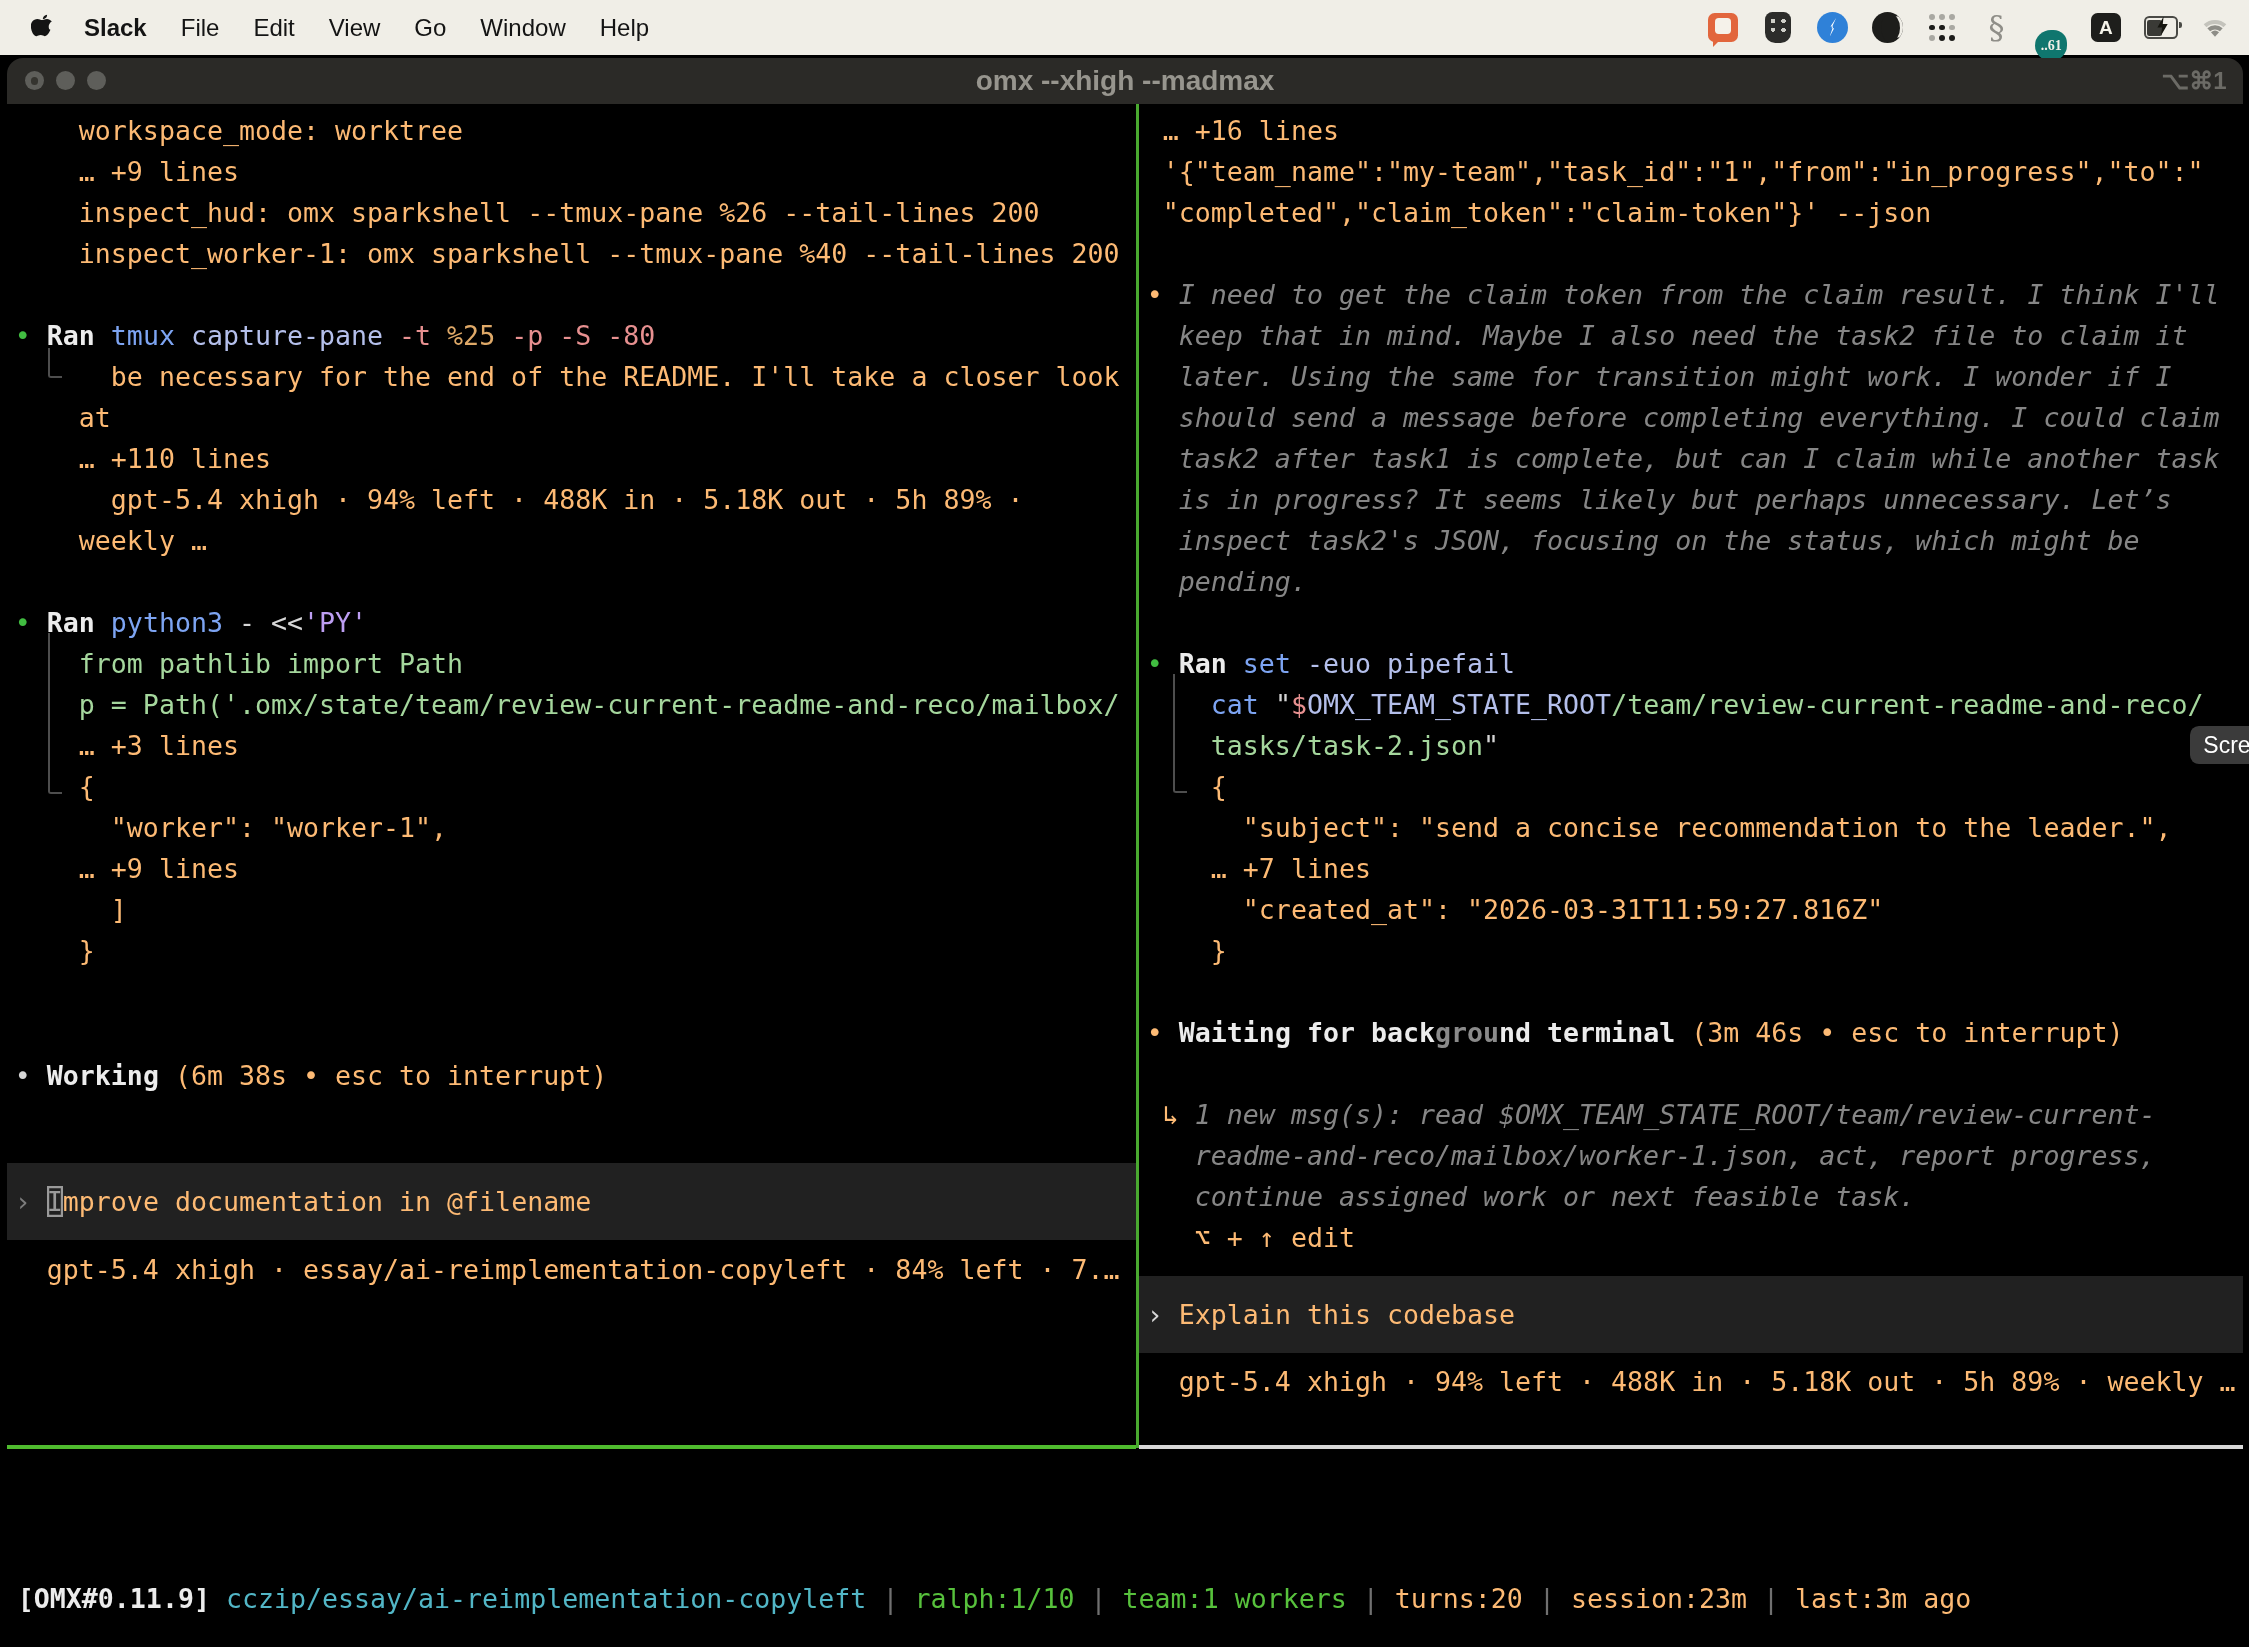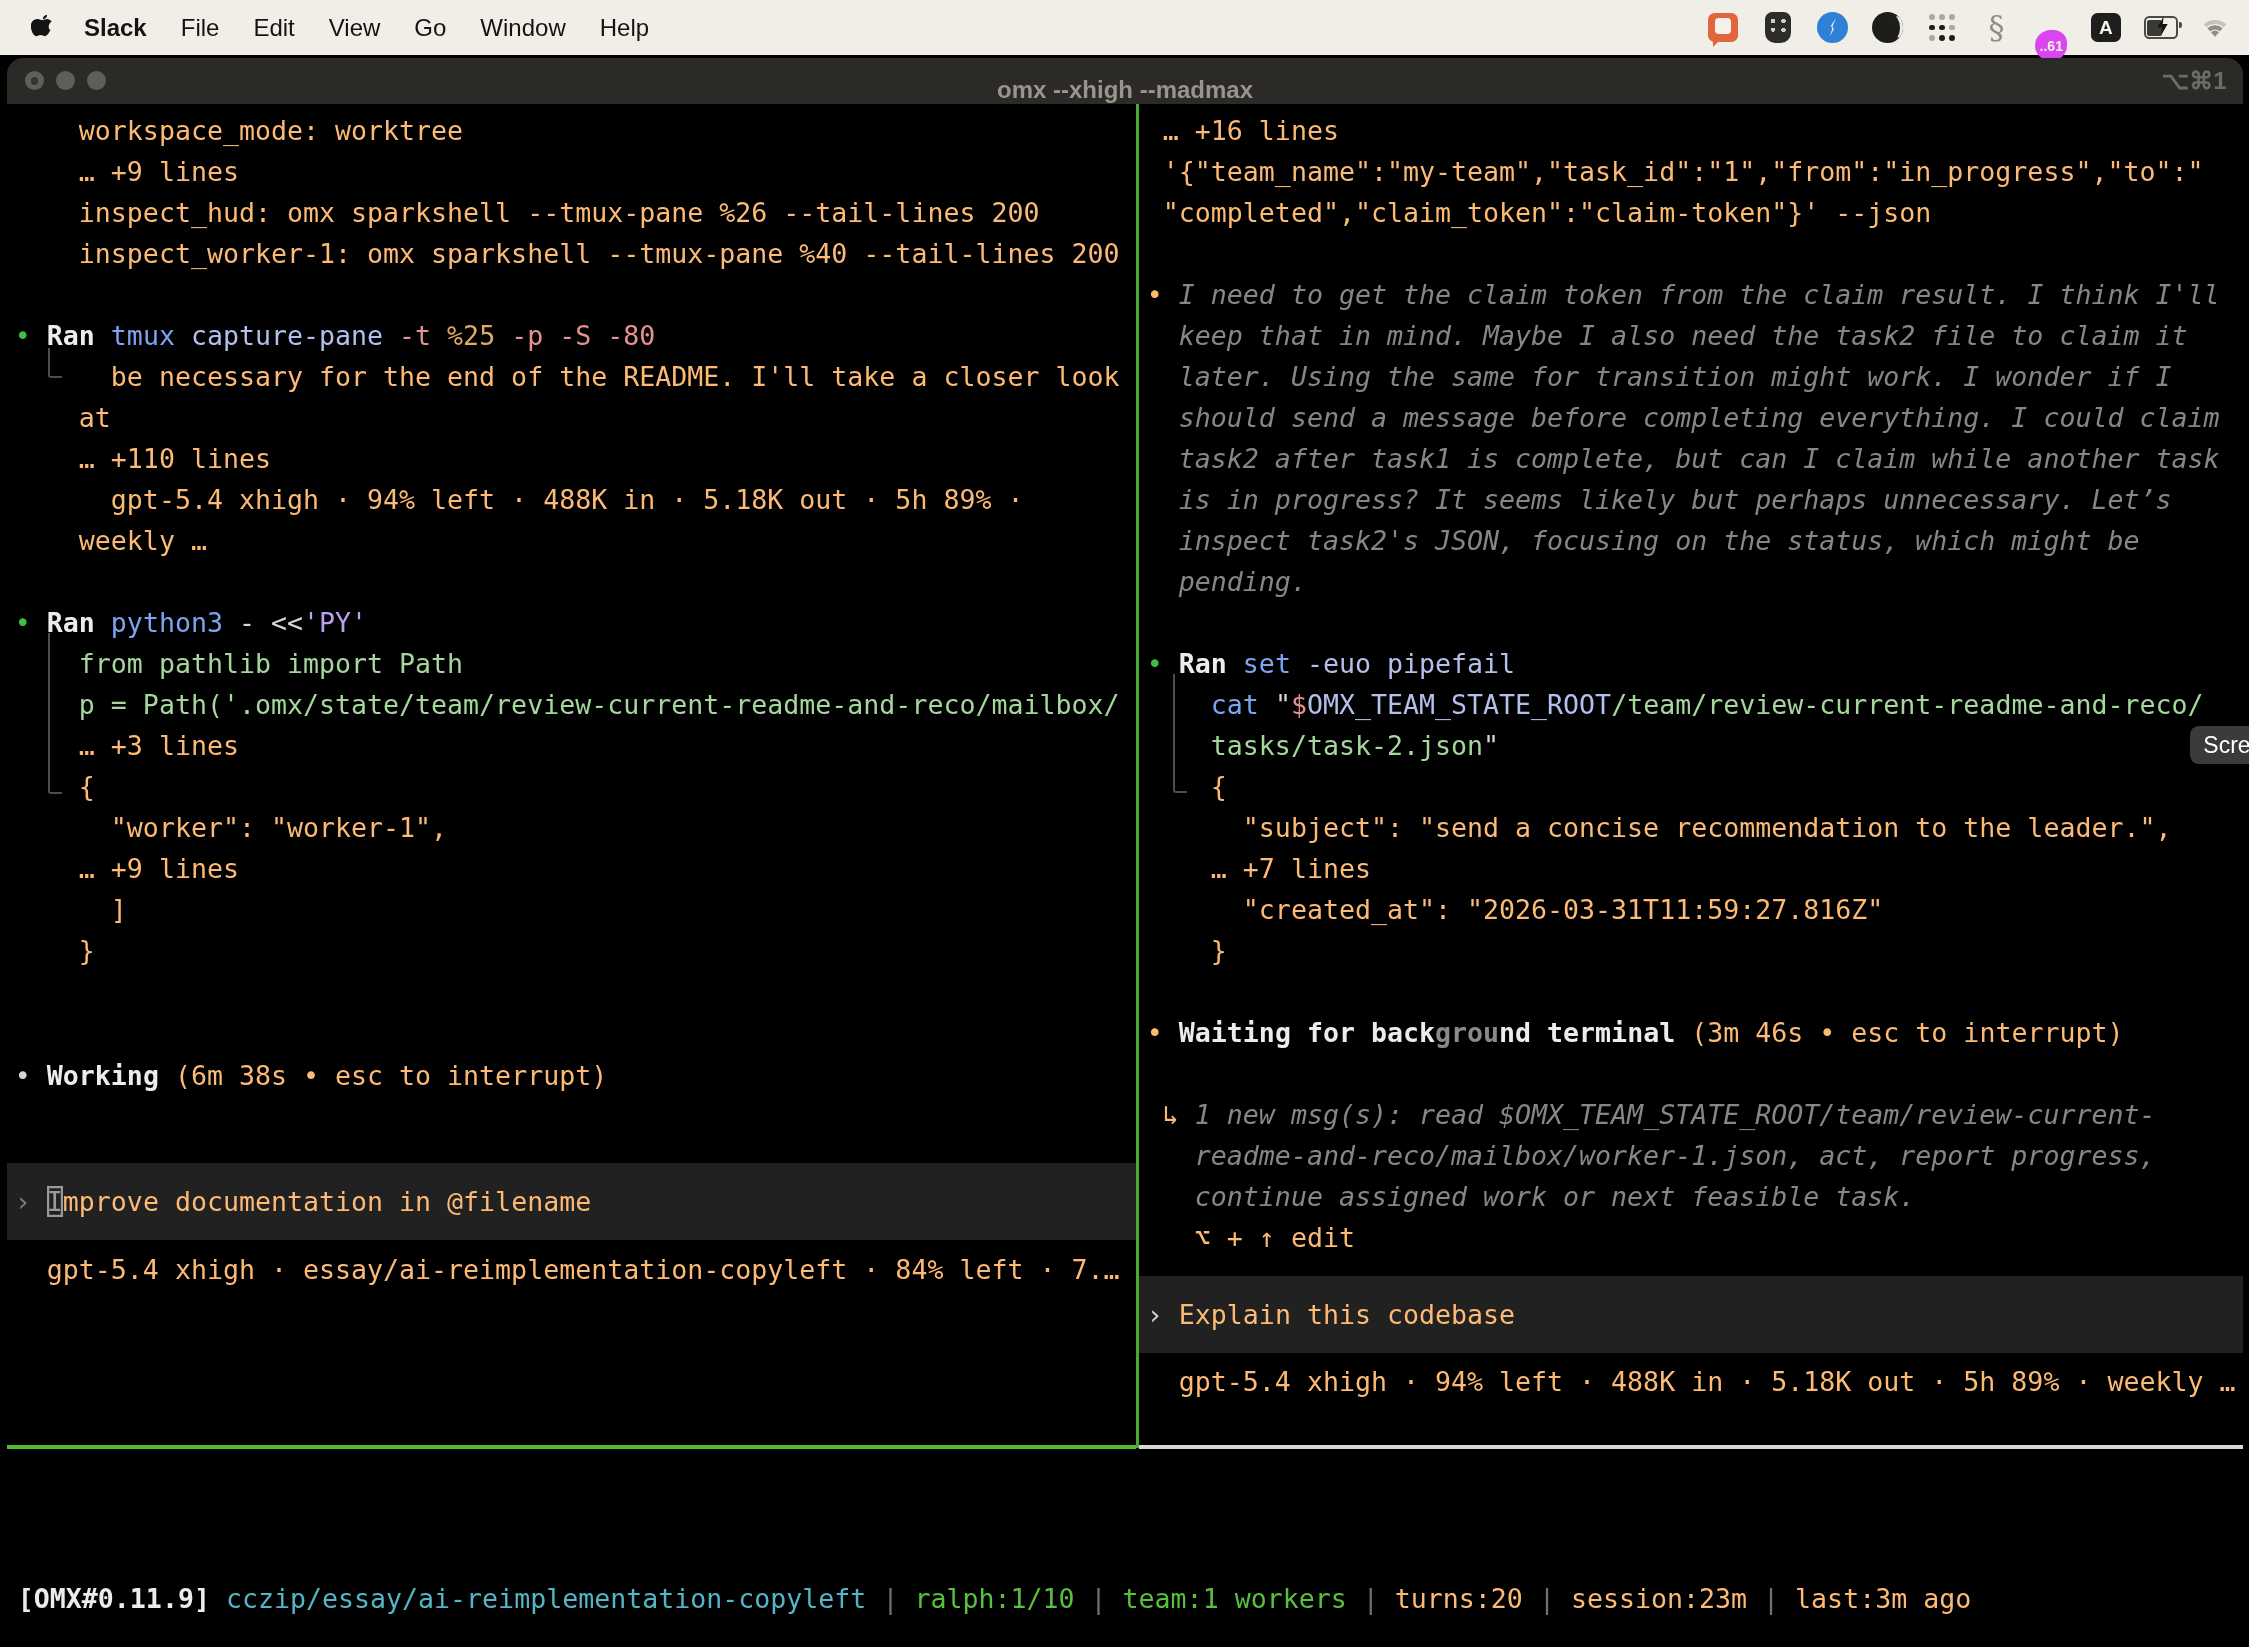--- a/index.html
+++ b/index.html
@@ -36,23 +36,23 @@
   .icon-pie::after{content:"";position:absolute;left:8.9px;top:1.5px;width:19px;height:28px;
                    background:#1d1d1b;border-radius:50%;}
   .icon-dots{width:29.5px;height:29.5px;position:relative;}
   .icon-dots i{position:absolute;width:5.9px;height:5.9px;border-radius:50%;background:#a9a8a2;}
   .icon-dots i:nth-child(1){left:1.5px;top:1.5px;}   .icon-dots i:nth-child(2){left:11.8px;top:1.5px;}
   .icon-dots i:nth-child(3){left:22px;top:1.5px;}  .icon-dots i:nth-child(4){left:1.5px;top:11.8px;background:#1c1c1a;}
   .icon-dots i:nth-child(5){left:11.8px;top:11.8px;background:#1c1c1a;} .icon-dots i:nth-child(6){left:22px;top:11.8px;}
   .icon-dots i:nth-child(7){left:1.5px;top:22px;}  .icon-dots i:nth-child(8){left:11.8px;top:22px;background:#1c1c1a;}
   .icon-dots i:nth-child(9){left:22px;top:22px;background:#1c1c1a;}
   .icon-squiggle{font-family:"DejaVu Serif",serif;font-size:32px;color:#8f8e88;line-height:29.5px;}
-  .icon-badge61{min-width:32px;height:31px;background:#d946ef;border-radius:50% 42% 50% 50%;
+  .icon-badge61{min-width:32px;height:31px;background:#0f766e;border-radius:50% 42% 50% 50%;
                 color:#f2f0e8;font-size:14px;font-weight:bold;display:flex;align-items:center;
-                justify-content:center;font-family:Liberation Sans, sans-serif;margin-top:36px;}
+                justify-content:center;font-family:Liberation Serif, serif;margin-top:36px;}
   .icon-keyA{width:29.5px;height:29.5px;background:#1e1e1c;border-radius:6.6px;color:#f5f3ea;
              font-weight:bold;font-size:19px;display:flex;align-items:center;justify-content:center;
              font-family:"Liberation Sans",sans-serif;}
   .icon-batt{width:37px;height:19px;border:2.2px solid #4a4a46;border-radius:5.2px;position:relative;}
   .icon-batt::before{content:"";position:absolute;left:1.5px;top:1.5px;bottom:1.5px;width:14.8px;
                      background:#3a3a36;border-radius:2.2px;}
   .icon-batt::after{content:"";position:absolute;right:-6.6px;top:4.4px;width:3.7px;height:5.9px;
                     background:#4a4a46;border-radius:0 2.2px 2.2px 0;}
   .icon-bolt{position:absolute;left:11.8px;top:-1.5px;width:10.3px;height:19px;
              background:#15150f;clip-path:polygon(60% 0,0 58%,45% 58%,35% 100%,100% 40%,52% 40%);}
@@ -60,21 +60,21 @@
   
   .twindow{position:absolute;top:58px;left:7.4px;right:7.4px;bottom:0;background:#000;
            border-radius:16px 16px 0 0;overflow:hidden;}
   .titlebar{position:absolute;top:0;left:0;right:0;height:46px;background:#2b2a27;
             border-bottom:1.5px solid #111;}
   .tl-dots{position:absolute;left:17.7px;top:13.3px;display:flex;gap:11.8px;}
   .tl-dots span{width:19px;height:19px;border-radius:50%;background:#5e5e5a;position:relative;}
   .tl-dots span:first-child::after{content:"";position:absolute;left:5.9px;top:5.9px;width:7.4px;height:7.4px;
             border-radius:50%;background:#35342f;}
   .wtitle{position:absolute;left:0;right:0;top:0;height:46px;line-height:46px;text-align:center;
-          color:#97958e;font-family:"Liberation Sans",sans-serif;font-size:24px;font-weight:bold;margin-top:9px;}
+          color:#97958e;font-family:"Liberation Sans",sans-serif;font-size:28px;font-weight:bold;}
   .wshortcut{position:absolute;right:16px;top:0;height:46px;line-height:46px;color:#6c6b66;
              font-size:24px;font-weight:bold;font-family:"Liberation Sans",sans-serif;}
 
   
   .term{position:absolute;top:46px;left:0;right:0;bottom:0;background:#000;}
   .pane{position:absolute;top:0;overflow:hidden;}
   .pane-left{left:0;width:1129px;height:1344px;}
   .pane-right{left:1132px;right:0;height:1344px;}
   .divider{position:absolute;left:1129px;top:0;width:3px;height:1344px;background:#4aa930;}
   .pane-inner{padding:5.9px 0 0 7.4px;}

